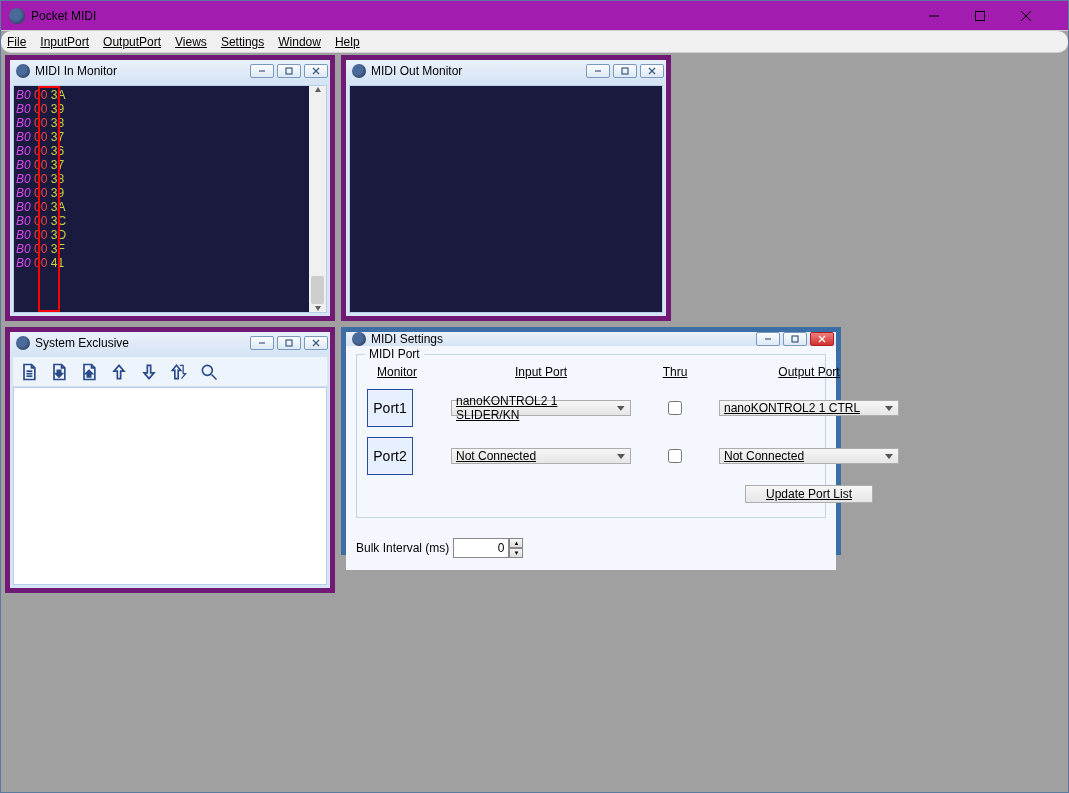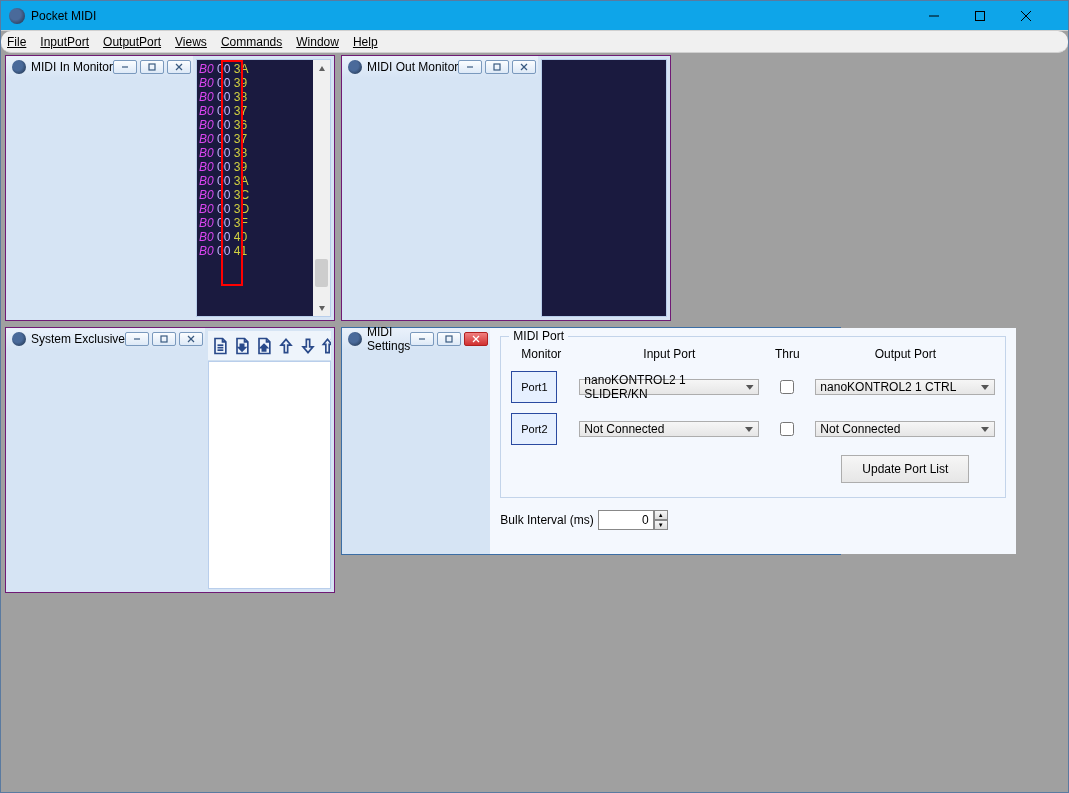--- a/index.html
+++ b/index.html
@@ -1,76 +1,76 @@
 <!DOCTYPE html>
 <html><head>
 <meta charset="utf-8">
 <style>
 * { box-sizing: border-box; margin: 0; padding: 0; font-family: "MS UI Gothic", "Segoe UI", sans-serif; font-size: 12px; }
 body { background: #a0a0a0; width: 1069px; height: 793px; overflow: hidden; position: relative; }
 
 
 .main-window { width: 1069px; height: 793px; background: #a0a0a0; border: 1px solid #5a7aa0; display: flex; flex-direction: column; }
-.titlebar { height: 30px; background: #0ea5e9; display: flex; align-items: center; padding: 0 19px 0 8px; border-bottom: 1px solid #d0d0d0; }
+.titlebar { height: 30px; background: #a21caf; display: flex; align-items: center; padding: 0 19px 0 8px; border-bottom: 1px solid #d0d0d0; }
 .titlebar .icon { width: 16px; height: 16px; border-radius: 50%; background: radial-gradient(circle at 40% 40%, #4a6a9a 40%, #1a2a40); margin-right: 6px; }
 .titlebar .title { flex: 1; color: #000; }
 .winbtns { display: flex; }
 .winbtn { width: 46px; height: 28px; display: flex; align-items: center; justify-content: center; cursor: default; }
 .winbtn svg { width: 10px; height: 10px; stroke: #000; stroke-width: 1; fill: none; }
 
 .menubar { height: 22px; background: #f0f0f0; display: flex; align-items: center; padding: 0 6px; gap: 14px; border-bottom: 1px solid #d0d0d0; border-radius: 10px; }
 .menubar span { text-decoration: underline; text-decoration-color: #000; text-underline-offset: 1px; cursor: default; }
 
 .mdi-area { flex: 1; background: #a0a0a0; position: relative; }
 
 
-.child { position: absolute; background: #d6e4f4; border: 1px solid #701a75; display: flex; flex-direction: row; }
+.child { position: absolute; background: #d6e4f4; border: 5px solid #701a75; display: flex; flex-direction: column; }
 .child.active { border-color: #3c6ea5; }
 .child-title { height: 22px; display: flex; align-items: center; padding: 0 2px 0 6px; background: linear-gradient(#eaf1fb, #d6e4f4); }
 .child-title .icon { width: 14px; height: 14px; border-radius: 50%; background: radial-gradient(circle at 40% 40%, #4a6a9a 40%, #1a2a40); margin-right: 5px; }
 .child-title .t { flex: 1; color: #000; }
 .child-ctrls { display: flex; gap: 3px; }
 .child-btn { width: 24px; height: 14px; border: 1px solid #7a99bd; border-radius: 2px; background: linear-gradient(#fbfdff,#dde9f7); display: flex; align-items: center; justify-content: center; cursor: default; }
 .child-btn.close-red { background: linear-gradient(#f08080,#d03030); border-color: #b02020; }
 .child-btn svg { width: 8px; height: 8px; stroke: #3a5a80; stroke-width: 1.2; fill: none; }
 .child-btn.close-red svg { stroke: #fff; }
 
 .child-body { flex: 1; margin: 3px; background: #fff; border: 1px solid #b9ceeb; display: flex; flex-direction: column; overflow: hidden; }
 
 
 .midi-console { flex: 1; background: #1a1a3f; color: #d0d040; font-family: "Courier New", monospace; font-size: 12px; line-height: 14px; padding: 2px 0 2px 2px; position: relative; overflow: hidden; }
 .midi-console .row { white-space: pre; }
 .midi-console .c1 { color: #d946ef; font-style: italic; }
-.midi-console .c2 { color: #c4b5fd; }
+.midi-console .c2 { color: #ef4444; }
 .midi-console .c3 { color: #d0d040; margin-top: 26px; }
 .redbox { position: absolute; border: 2px solid #f00; pointer-events: none; }
 .scroll-track { position: absolute; right: 0; top: 0; width: 17px; height: 100%; background: #f0f0f0; display: flex; flex-direction: column; }
 .scroll-arrow { height: 17px; display: flex; align-items: center; justify-content: center; background: #f0f0f0; }
 .scroll-arrow svg { width: 8px; height: 8px; fill: #606060; }
 .scroll-thumb { flex: 1; }
 .scroll-thumb-inner { margin: 0 2px; margin-top: 182px; height: 28px; background: #cdcdcd; border-radius: 2px; }
 
 
 .toolbar { height: 30px; background: #eef4fb; display: flex; align-items: center; padding: 0 2px; gap: 2px; border-bottom: 1px solid #cfdff0; }
 .tbtn { width: 28px; height: 26px; display: flex; align-items: center; justify-content: center; cursor: default; }
 .tbtn svg { width: 20px; height: 20px; stroke: #2a4a8a; fill: none; stroke-width: 2; }
 .sysex-body { flex: 1; background: #fff; }
 
 
 .settings-body { flex: 1; padding: 8px 10px 12px 10px; background: #f4f8fe; }
-.groupbox { border: 1px solid #c3d4ea; padding: 10px 10px 14px 10px; position: relative; margin-bottom: 12px; }
+.groupbox { border: 1px solid #c3d4ea; padding: 10px 10px 14px 10px; position: relative; margin-bottom: 20px; }
 .groupbox .legend { position: absolute; top: -8px; left: 8px; background: #f4f8fe; padding: 0 4px; }
-.grid { display: grid; grid-template-columns: 60px 180px 40px 180px; gap: 10px 8px; align-items: center; }
+.grid { display: grid; grid-template-columns: 60px 180px 40px 180px; gap: 10px 24px; align-items: center; text-decoration: underline; }
 .hdr { text-align: center; color: #000; }
-.portlabel { display: inline-flex; align-items: center; justify-content: center; width: 46px; height: 32px; border: 1px solid #2a4aa0; background: #e6f0ff; color: #000; font-size: 11px; }
+.portlabel { display: inline-flex; align-items: center; justify-content: center; width: 46px; height: 38px; border: 1px solid #2a4aa0; background: #e6f0ff; color: #000; font-size: 14px; }
 .combo { height: 16px; border: 1px solid #adadad; background: linear-gradient(#f6f6f6,#e6e6e6); display: flex; align-items: center; padding: 0 4px; justify-content: space-between; cursor: default; }
 .combo .arrow { width: 10px; height: 10px; }
 .chk { display: flex; justify-content: center; }
 .chk input { width: 14px; height: 14px; }
-.btn { height: 28px; padding: 0 20px; border: 1px solid #adadad; background: linear-gradient(#f6f6f6,#e6e6e6); display: inline-flex; align-items: center; justify-content: flex-end; cursor: default; }
+.btn { height: 18px; padding: 0 20px; border: 1px solid #adadad; background: linear-gradient(#f6f6f6,#e6e6e6); display: inline-flex; align-items: center; justify-content: flex-end; cursor: default; }
 .bulk-row { display: flex; align-items: center; gap: 4px; margin-top: 6px; }
 .spinner { display: flex; align-items: center; }
 .spinner input { width: 56px; height: 20px; text-align: right; padding-right: 4px; border: 1px solid #888; }
 .spinbtns { display: flex; flex-direction: column; }
 .spinbtns div { width: 14px; height: 10px; border: 1px solid #888; background: linear-gradient(#f6f6f6,#ddd); display: flex; align-items: center; justify-content: center; font-size: 6px; line-height: 6px; cursor: default; }
 </style>
 </head>
 <body>
 
 <div class="main-window">
@@ -94,21 +94,21 @@
             <line x1="10" y1="0" x2="0" y2="10"></line>
           </svg>
         </div>
     </div>
   </div>
   <div class="menubar">
     <span>File</span>
     <span>InputPort</span>
     <span>OutputPort</span>
     <span>Views</span>
-    <span>Commands</span>
+    <span>Settings</span>
     <span>Window</span>
     <span>Help</span>
   </div>
 
   <div class="mdi-area">
 
     <div class="child" style="left:4px; top:2px; width:330px; height:266px;">
       <div class="child-title">
         <div class="icon"></div>
         <div class="t">MIDI In Monitor</div>
@@ -154,21 +154,20 @@
             <div class="row"><span class="c1">B0</span> <span class="c2">00</span> <span class="c3">38</span></div>
             <div class="row"><span class="c1">B0</span> <span class="c2">00</span> <span class="c3">37</span></div>
             <div class="row"><span class="c1">B0</span> <span class="c2">00</span> <span class="c3">36</span></div>
             <div class="row"><span class="c1">B0</span> <span class="c2">00</span> <span class="c3">37</span></div>
             <div class="row"><span class="c1">B0</span> <span class="c2">00</span> <span class="c3">38</span></div>
             <div class="row"><span class="c1">B0</span> <span class="c2">00</span> <span class="c3">39</span></div>
             <div class="row"><span class="c1">B0</span> <span class="c2">00</span> <span class="c3">3A</span></div>
             <div class="row"><span class="c1">B0</span> <span class="c2">00</span> <span class="c3">3C</span></div>
             <div class="row"><span class="c1">B0</span> <span class="c2">00</span> <span class="c3">3D</span></div>
             <div class="row"><span class="c1">B0</span> <span class="c2">00</span> <span class="c3">3F</span></div>
-            <div class="row"><span class="c1">B0</span> <span class="c2">00</span> <span class="c3">40</span></div>
             <div class="row"><span class="c1">B0</span> <span class="c2">00</span> <span class="c3">41</span></div>
           </div>
       </div>
     </div>
 
     <div class="child" style="left:4px; top:274px; width:330px; height:266px;">
       <div class="child-title">
         <div class="icon"></div>
         <div class="t">System Exclusive</div>
         <div class="child-ctrls">

